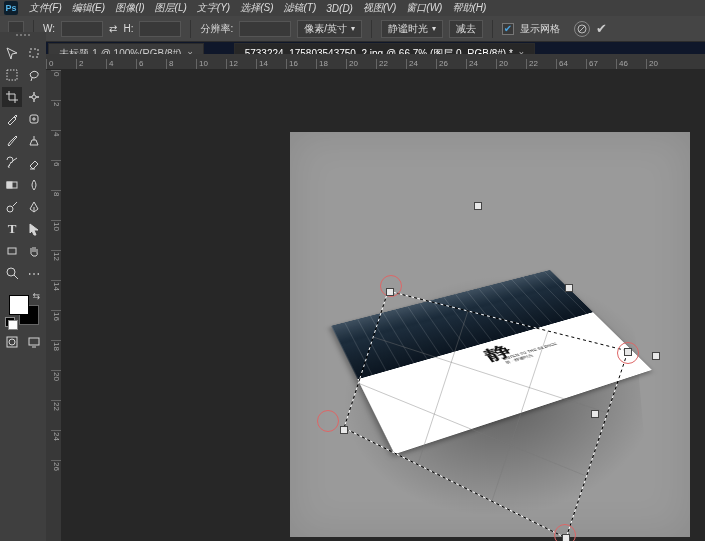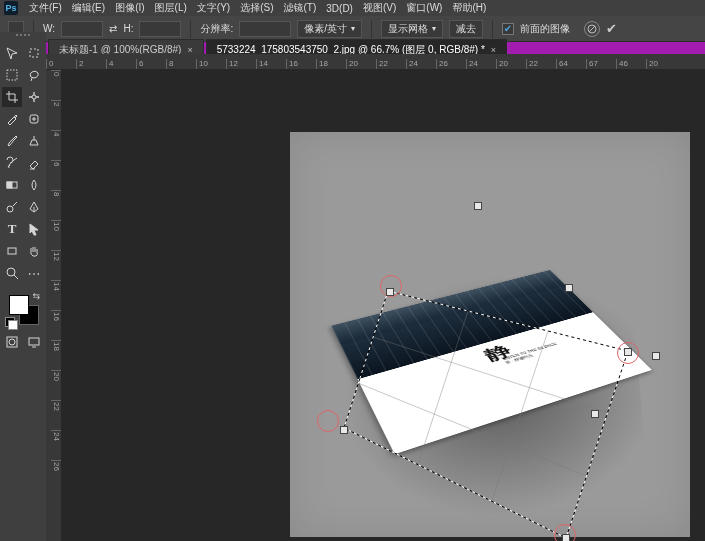--- a/index.html
+++ b/index.html
@@ -27,20 +27,21 @@
     font-weight: bold;
     font-size: 9px;
     display:flex;align-items:center;justify-content:center;
     margin-right:6px;
     border-radius:2px;
   }
   .menubar span.menuitem {
     padding: 0 5px;
     font-size: 10px;
     cursor: default;
+    font-style: italic;
   }
   
   .options {
     height: 26px;
     background: #454545;
     display: flex;
     align-items: center;
     padding-left: 8px;
     gap: 6px;
     border-bottom: 1px solid #2c2c2c;
@@ -69,25 +70,26 @@
     color:#4aa3df; font-size:10px;
   }
   .options .circle-btn {
     width:16px; height:16px; border-radius:50%;
     border:1px solid #888; display:flex;
     align-items:center; justify-content:center;
   }
   
   .tabbar {
     height: 22px;
-    background: #a21caf;
+    background: #0f172a;
     display: flex;
     align-items: flex-end;
     padding-left: 48px;
-    border-bottom:5px solid #737373;
+    border-bottom:1px solid #737373;
+    gap:28px;
   }
   .tab {
     height: 20px;
     padding: 0 10px;
     background: #3a3a3a;
     border: 1px solid #2b2b2b;
     border-bottom:none;
     display:flex; align-items:center;
     font-size:10px; color:#ccc;
     margin-right:2px;
@@ -274,29 +276,29 @@
   <input class="txt" style="">
   <div class="sep"></div>
   <span>分辨率:</span>
   <input class="txt" style="width: 52px;">
   <div class="btn">
     <span>像素/英寸</span>
     <span style="margin-left:4px;font-size:8px">▾</span>
   </div>
   <div class="sep"></div>
   <div class="btn">
-    <span>显示网格</span>
+    <span>静谧时光</span>
     <span style="margin-left:4px;font-size:8px">▾</span>
   </div>
   <div class="btn">
     <span>减去</span>
   </div>
   <div class="sep"></div>
   <span class="chk">✔</span>
-  <span>前面的图像</span>
+  <span>显示网格</span>
   <div class="circle-btn" style="margin-left:8px">
     <svg width="10" height="10" viewBox="0 0 10 10">
         <circle cx="5" cy="5" r="4" stroke="#bbb" fill="none"></circle>
         <line x1="2" y1="8" x2="8" y2="2" stroke="#bbb"></line>
       </svg>
   </div>
   <span style="color:#ccc;font-size:13px">✔</span>
 </div>
 
 <div class="tabbar">

